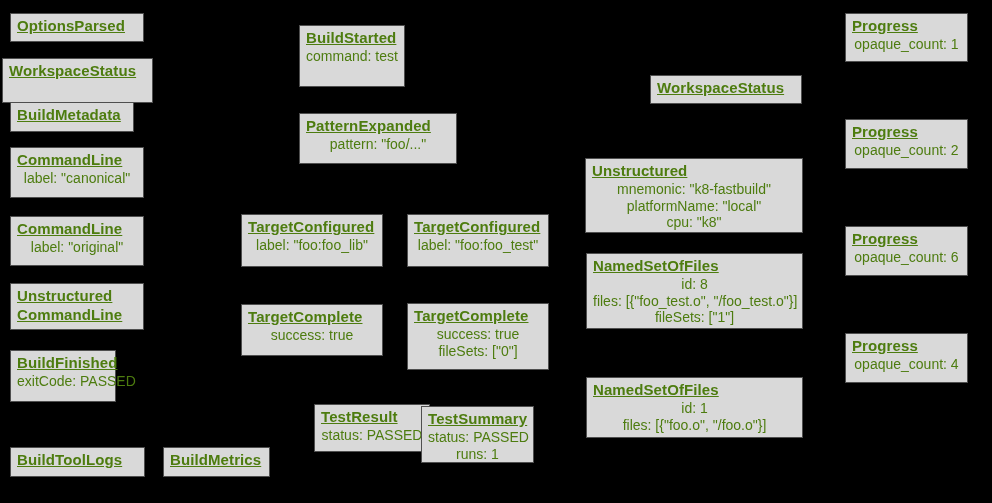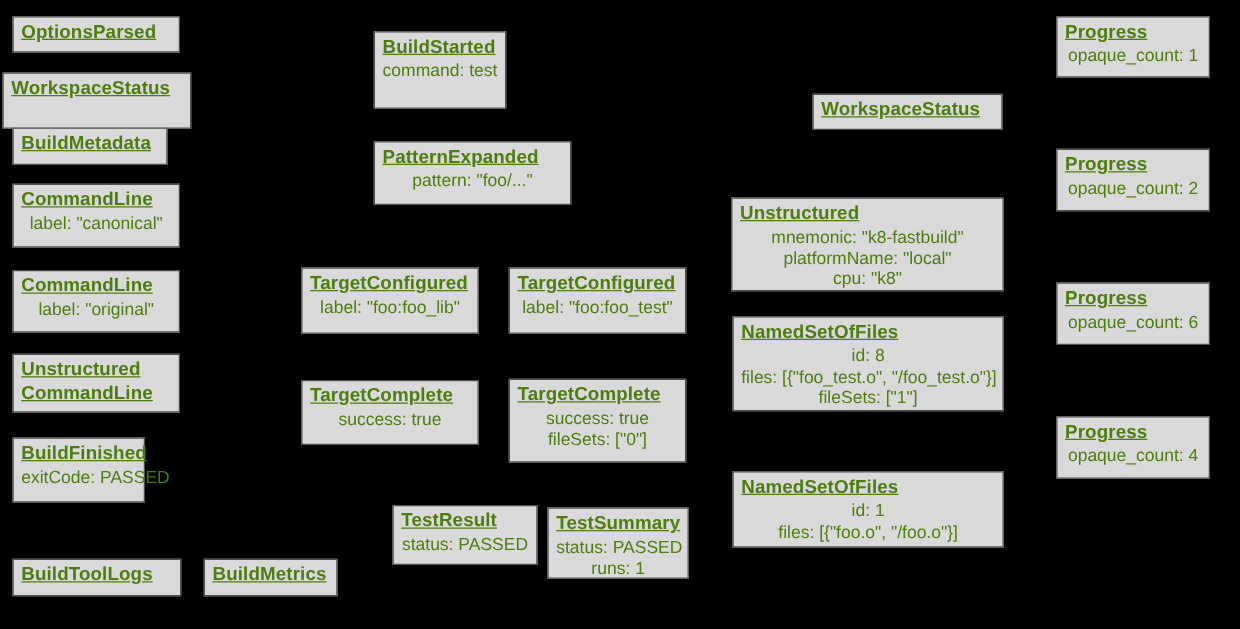--- a/index.html
+++ b/index.html
@@ -108,21 +108,21 @@
     <div class="node-title">TargetComplete</div>
     <div class="node-field">success: true</div>
     <div class="node-field">fileSets: ["0"]</div>
   </div>
 
   <div class="node" style="left:314px;top:404px;width:116px;height:48px">
     <div class="node-title">TestResult</div>
     <div class="node-field">status: PASSED</div>
   </div>
 
-  <div class="node" style="left:438px;top:406px;width:113px;height:57px">
+  <div class="node" style="left:421px;top:406px;width:113px;height:57px">
     <div class="node-title">TestSummary</div>
     <div class="node-field">status: PASSED</div>
     <div class="node-field">runs: 1</div>
   </div>
 
   <div class="node" style="left:650px;top:75px;width:152px;height:29px">
     <div class="node-title">WorkspaceStatus</div>
   </div>
 
   <div class="node" style="left:585px;top:158px;width:218px;height:75px">

